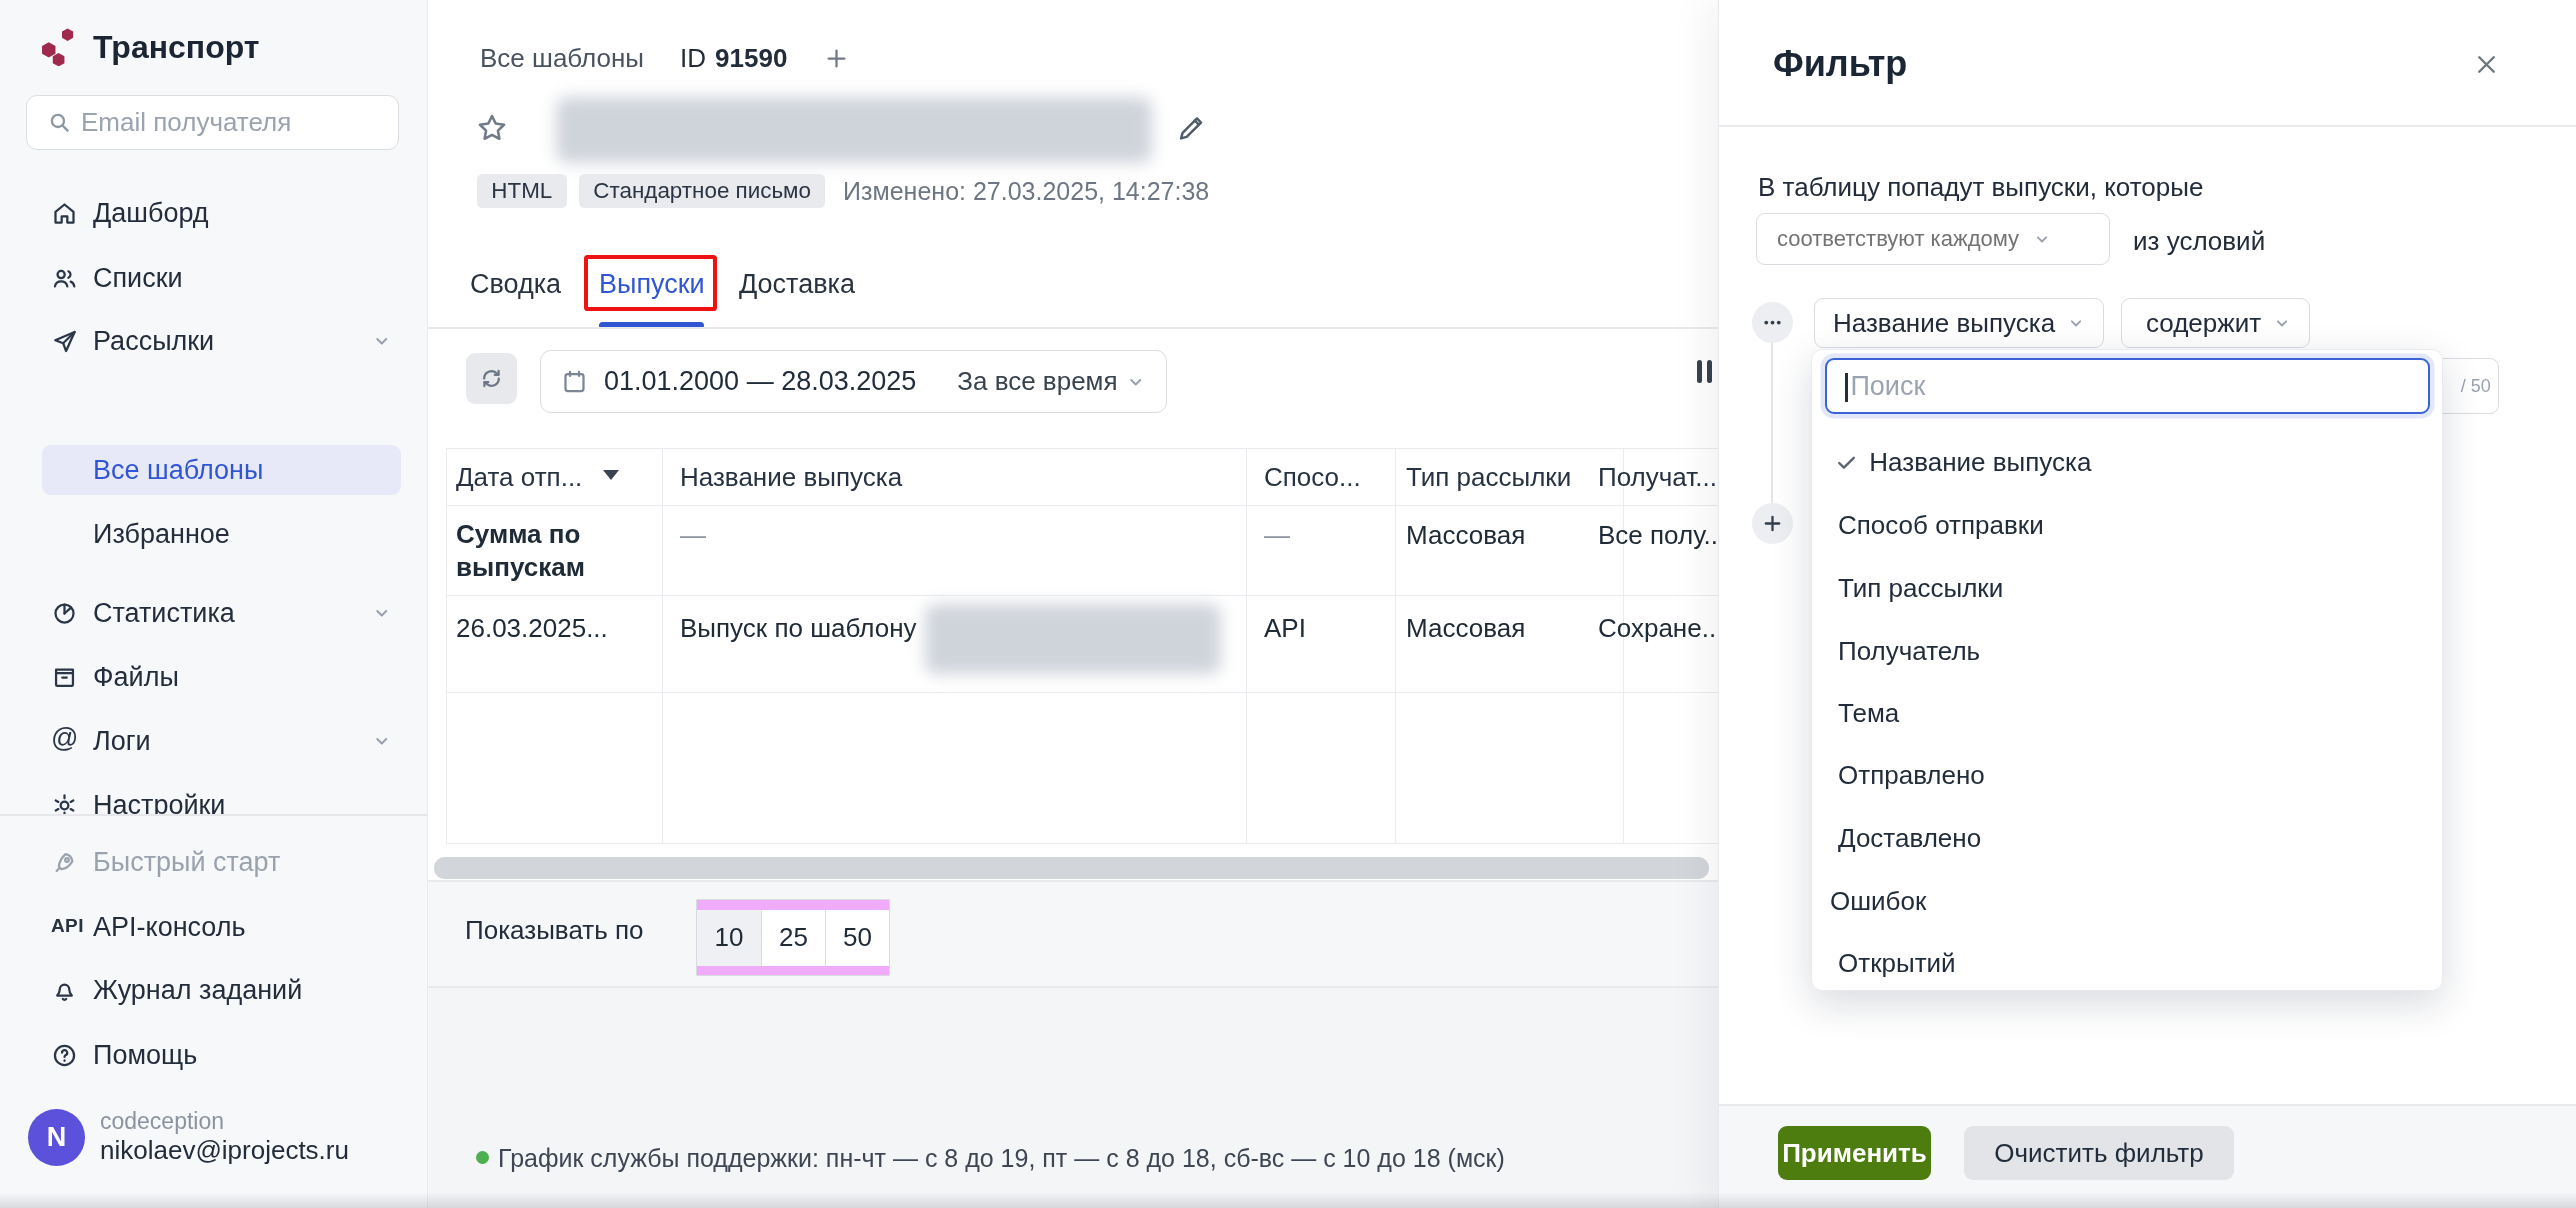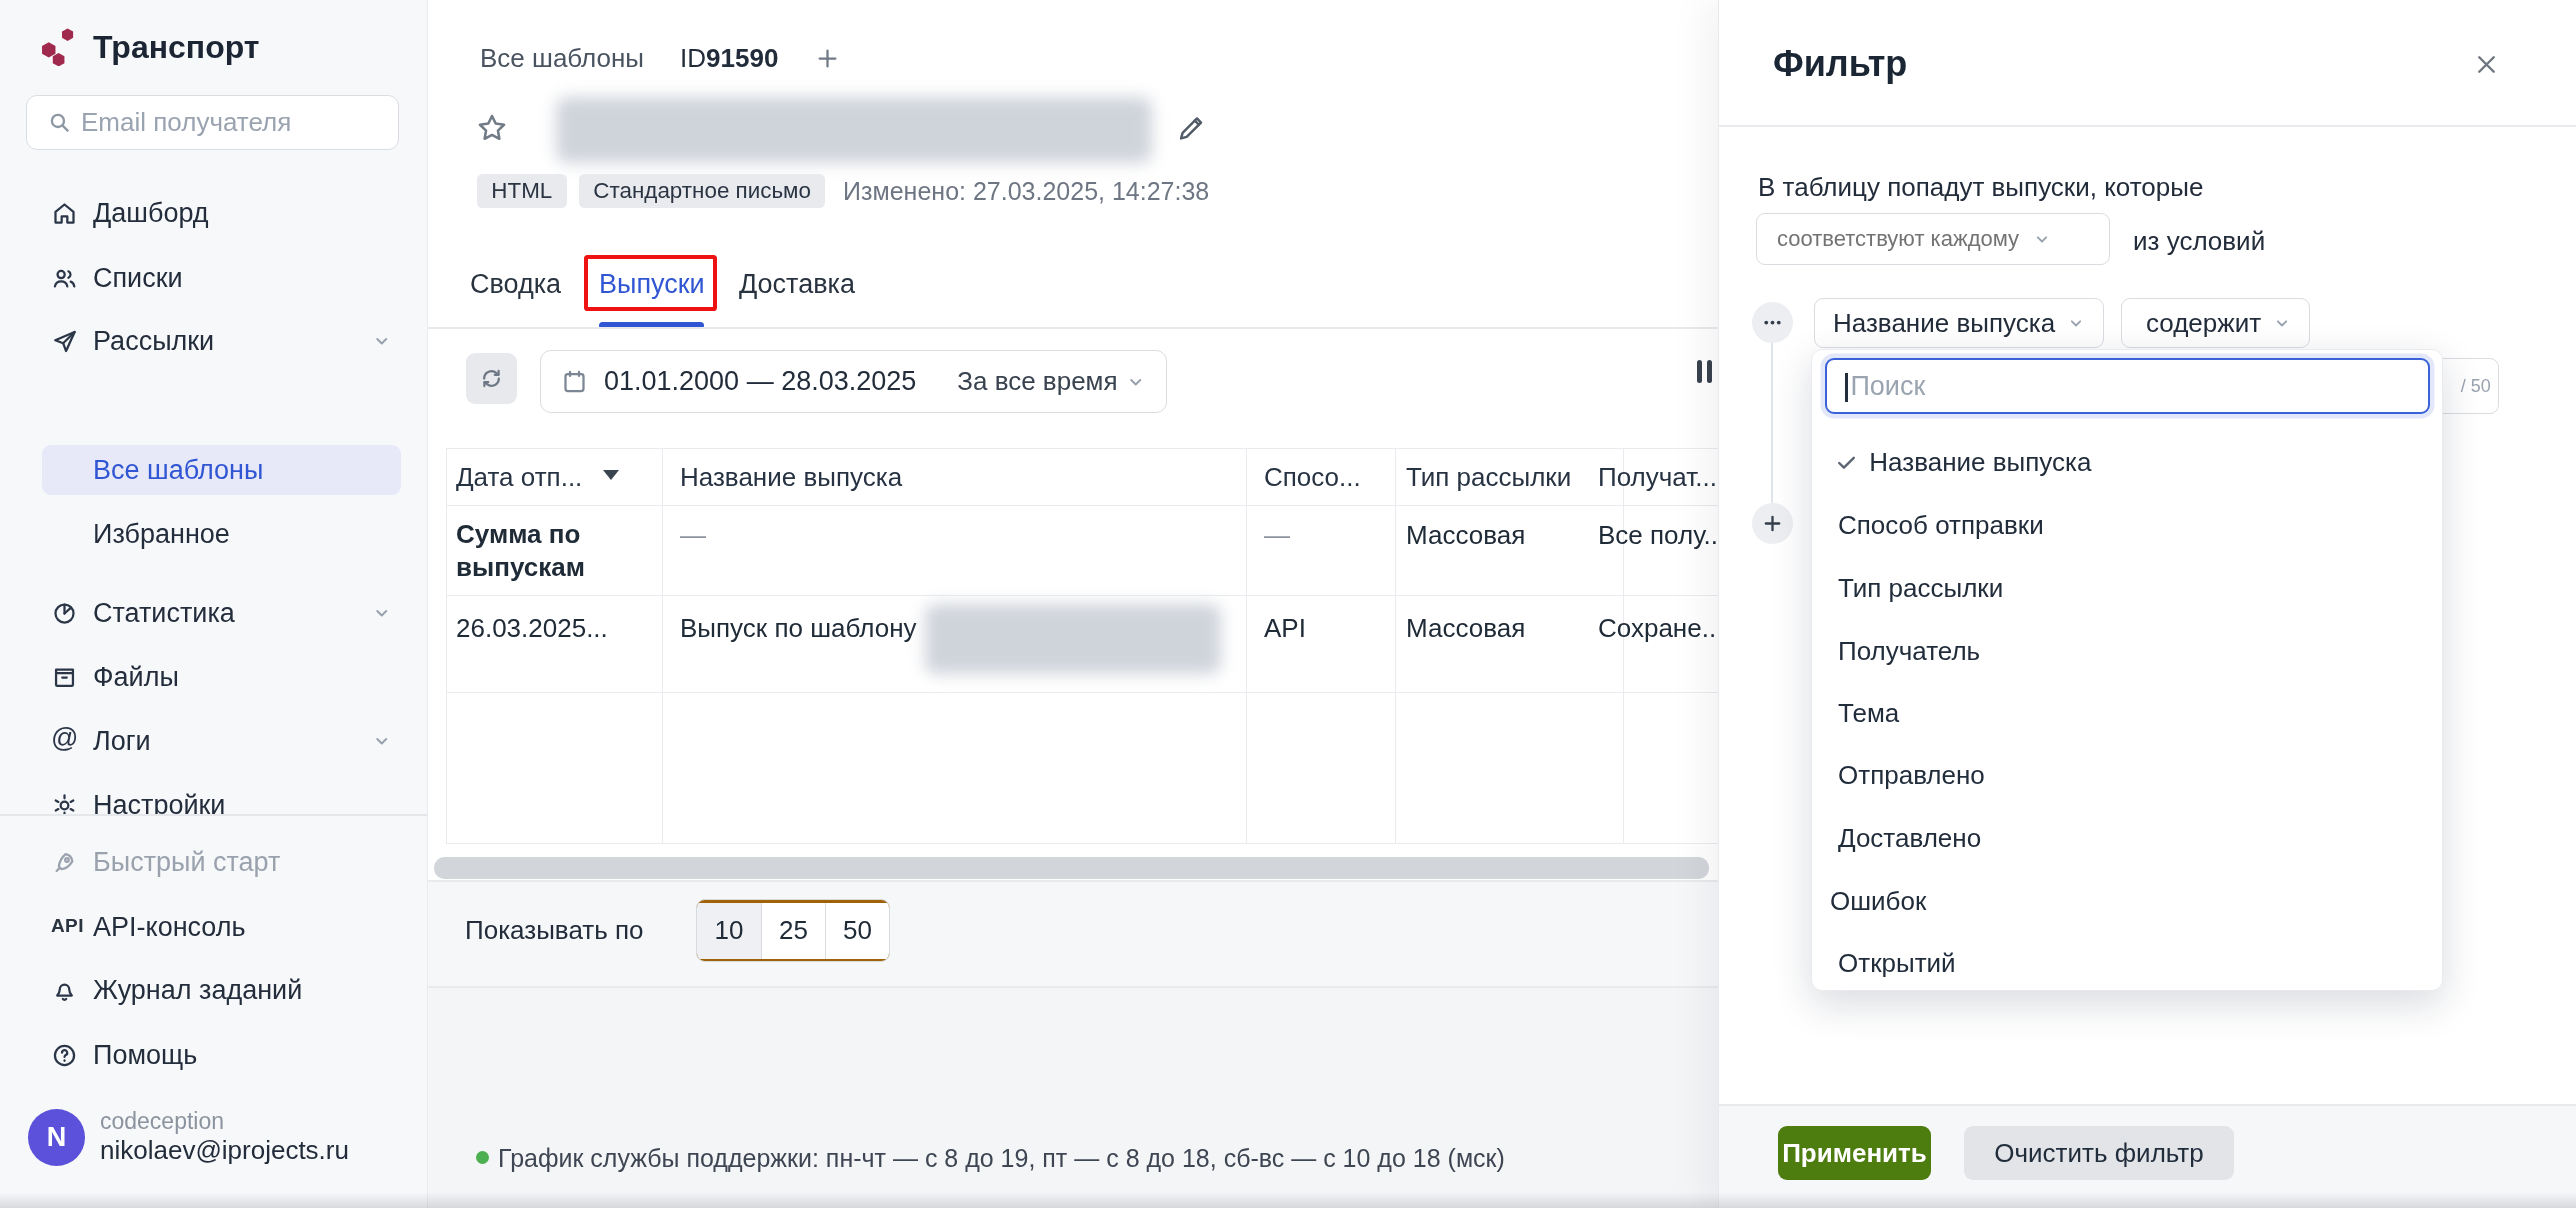--- a/index.html
+++ b/index.html
@@ -196,21 +196,21 @@
       <span class="lbl">Помощь</span>
     </div>
 
     <div class="abs" style="left:28px;top:1109px;width:57px;height:57px;border-radius:50%;background:#5b51da;display:flex;align-items:center;justify-content:center;color:#fff;font-size:27px;font-weight:700">N</div>
     <div class="abs" style="left:100px;top:1108px;font-size:23px;color:#8b939f">codeception</div>
     <div class="abs" style="left:100px;top:1135px;font-size:26px;color:#222c3a">nikolaev@iprojects.ru</div>
   </div>
 
   <div class="abs flex" style="left:480px;top:41px;height:34px;gap:36px">
     <span style="font-size:26px;color:#4a5461">Все шаблоны</span>
-    <span class="flex" style="font-size:26px;color:#222c3a">
+    <span class="flex" style="gap:9px;font-size:26px;color:#222c3a">
       <span>ID</span>
       <span style="font-weight:700">91590</span>
     </span>
     <span style="color:#707a87">
         <svg width="27" height="27" viewBox="0 0 24 24" fill="none" stroke="currentColor" stroke-width="2" stroke-linecap="round">
           <path d="M12 5v14M5 12h14"></path>
         </svg>
       </span>
   </div>
 
@@ -302,21 +302,21 @@
   </div>
 
   <div class="abs" style="left:434px;top:857px;width:1275px;height:21.5px;border-radius:10.8px;background:#d2d5da"></div>
 
   <div class="abs" style="left:428px;top:880px;width:1291px;height:1.8px;background:#e8eaec"></div>
   <div class="abs" style="left:428px;top:882px;width:1291px;height:104px;background:#f6f7f9"></div>
   <div class="abs" style="left:428px;top:986px;width:1291px;height:1.8px;background:#e8eaec"></div>
   <div class="abs" style="left:428px;top:988px;width:1291px;height:220px;background:#f4f5f7"></div>
 
   <span class="abs" style="left:465px;top:915px;font-size:26px;color:#222c3a">Показывать по</span>
-  <div class="abs flex" style="left:696px;top:899px;height:63px;border:1.8px solid #d8dbe0;border-radius:9px;overflow:hidden;background:#a16207">
+  <div class="abs flex" style="left:696px;top:899px;height:77px;border:1.8px solid #d8dbe0;border-radius:1px;overflow:hidden;background:#f0abfc">
     <div class="seg" style="background:#eef0f3">10</div>
     <div class="seg" style="border-left:1.8px solid #d8dbe0">25</div>
     <div class="seg" style="border-left:1.8px solid #d8dbe0">50</div>
   </div>
 
   <span class="abs" style="left:476px;top:1151px;width:13.4px;height:13.4px;border-radius:50%;background:#4caf50"></span>
   <span class="abs" style="left:498px;top:1144px;font-size:25px;color:#3e4653">График службы поддержки: пн-чт — с 8 до 19, пт — с 8 до 18, сб-вс — с 10 до 18 (мск)</span>
 
   <div class="panel">
     <div class="abs" style="left:54px;top:43px;font-size:36px;font-weight:700;color:#1b2635">Фильтр</div>

